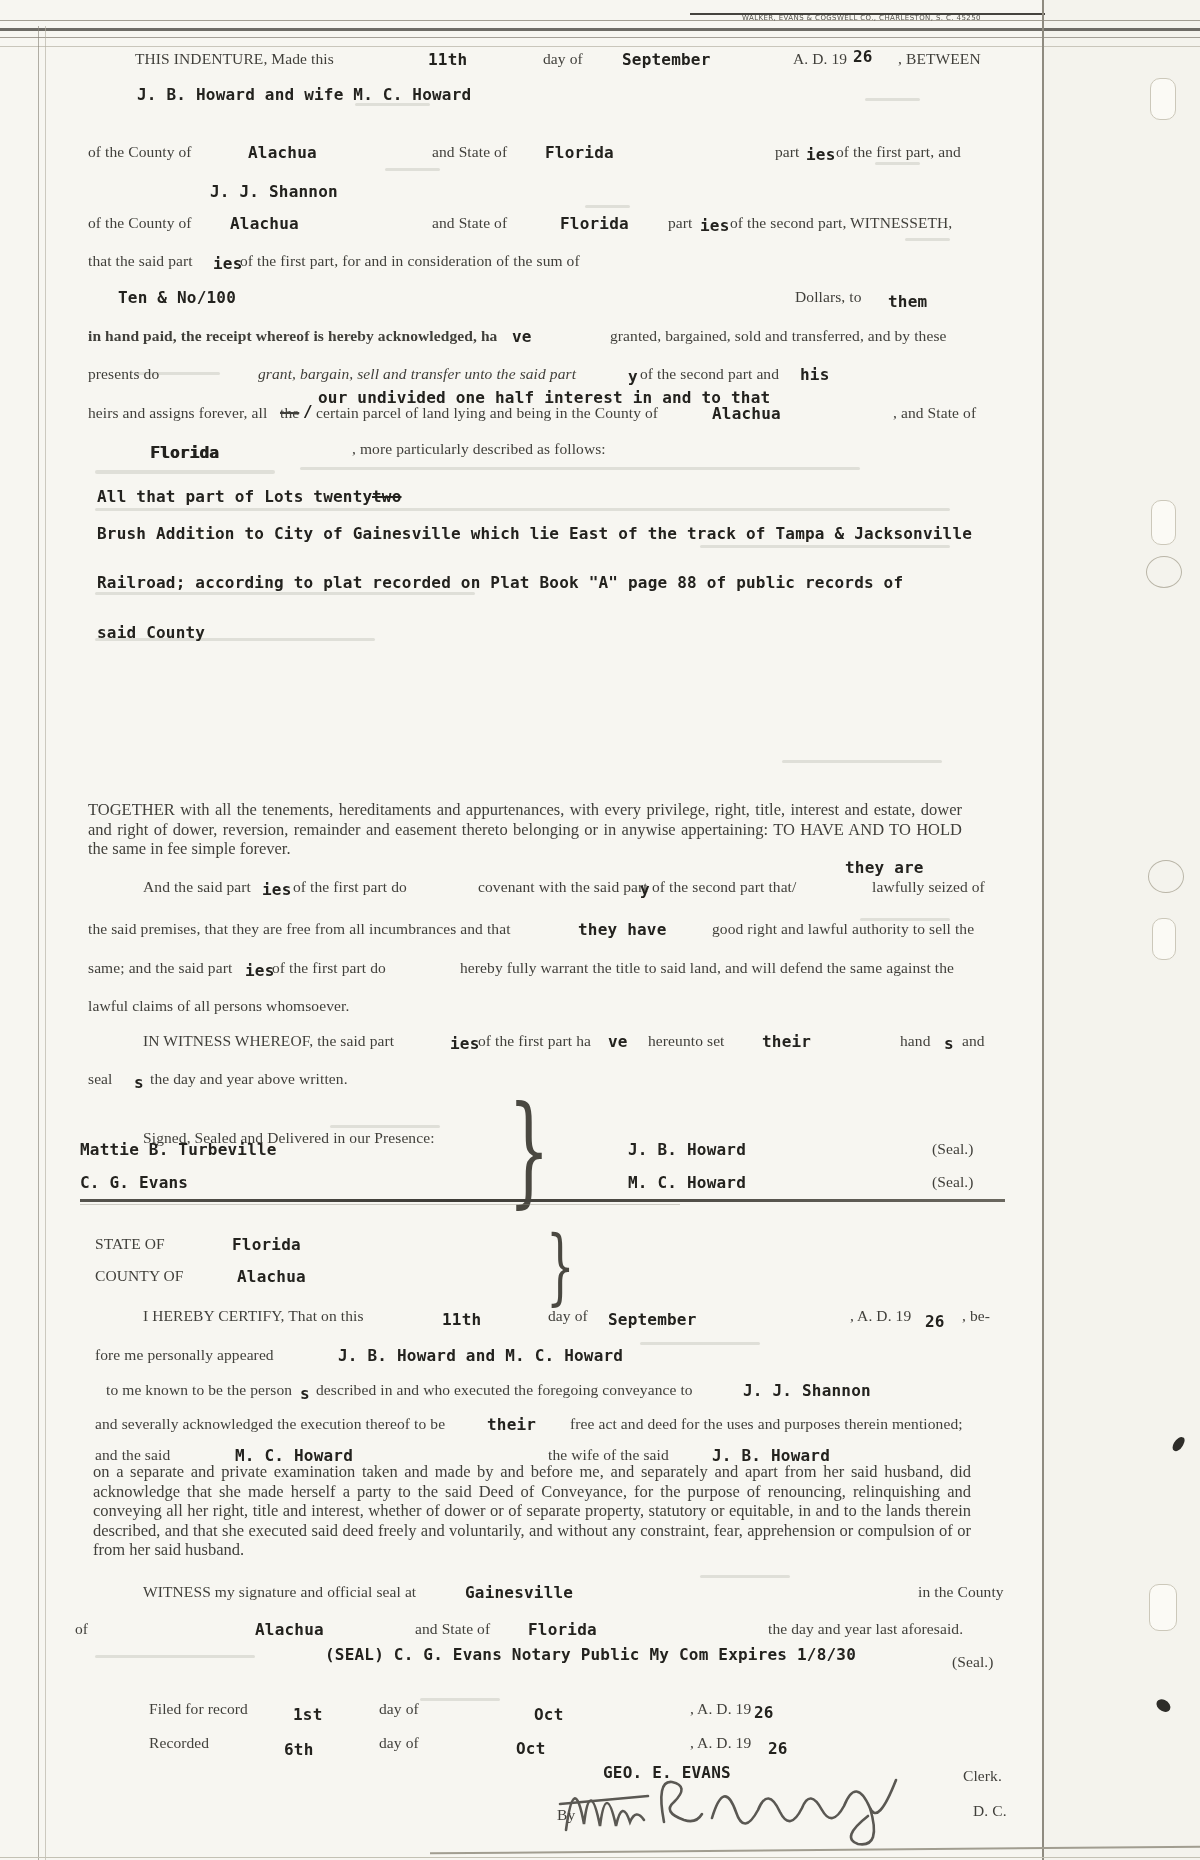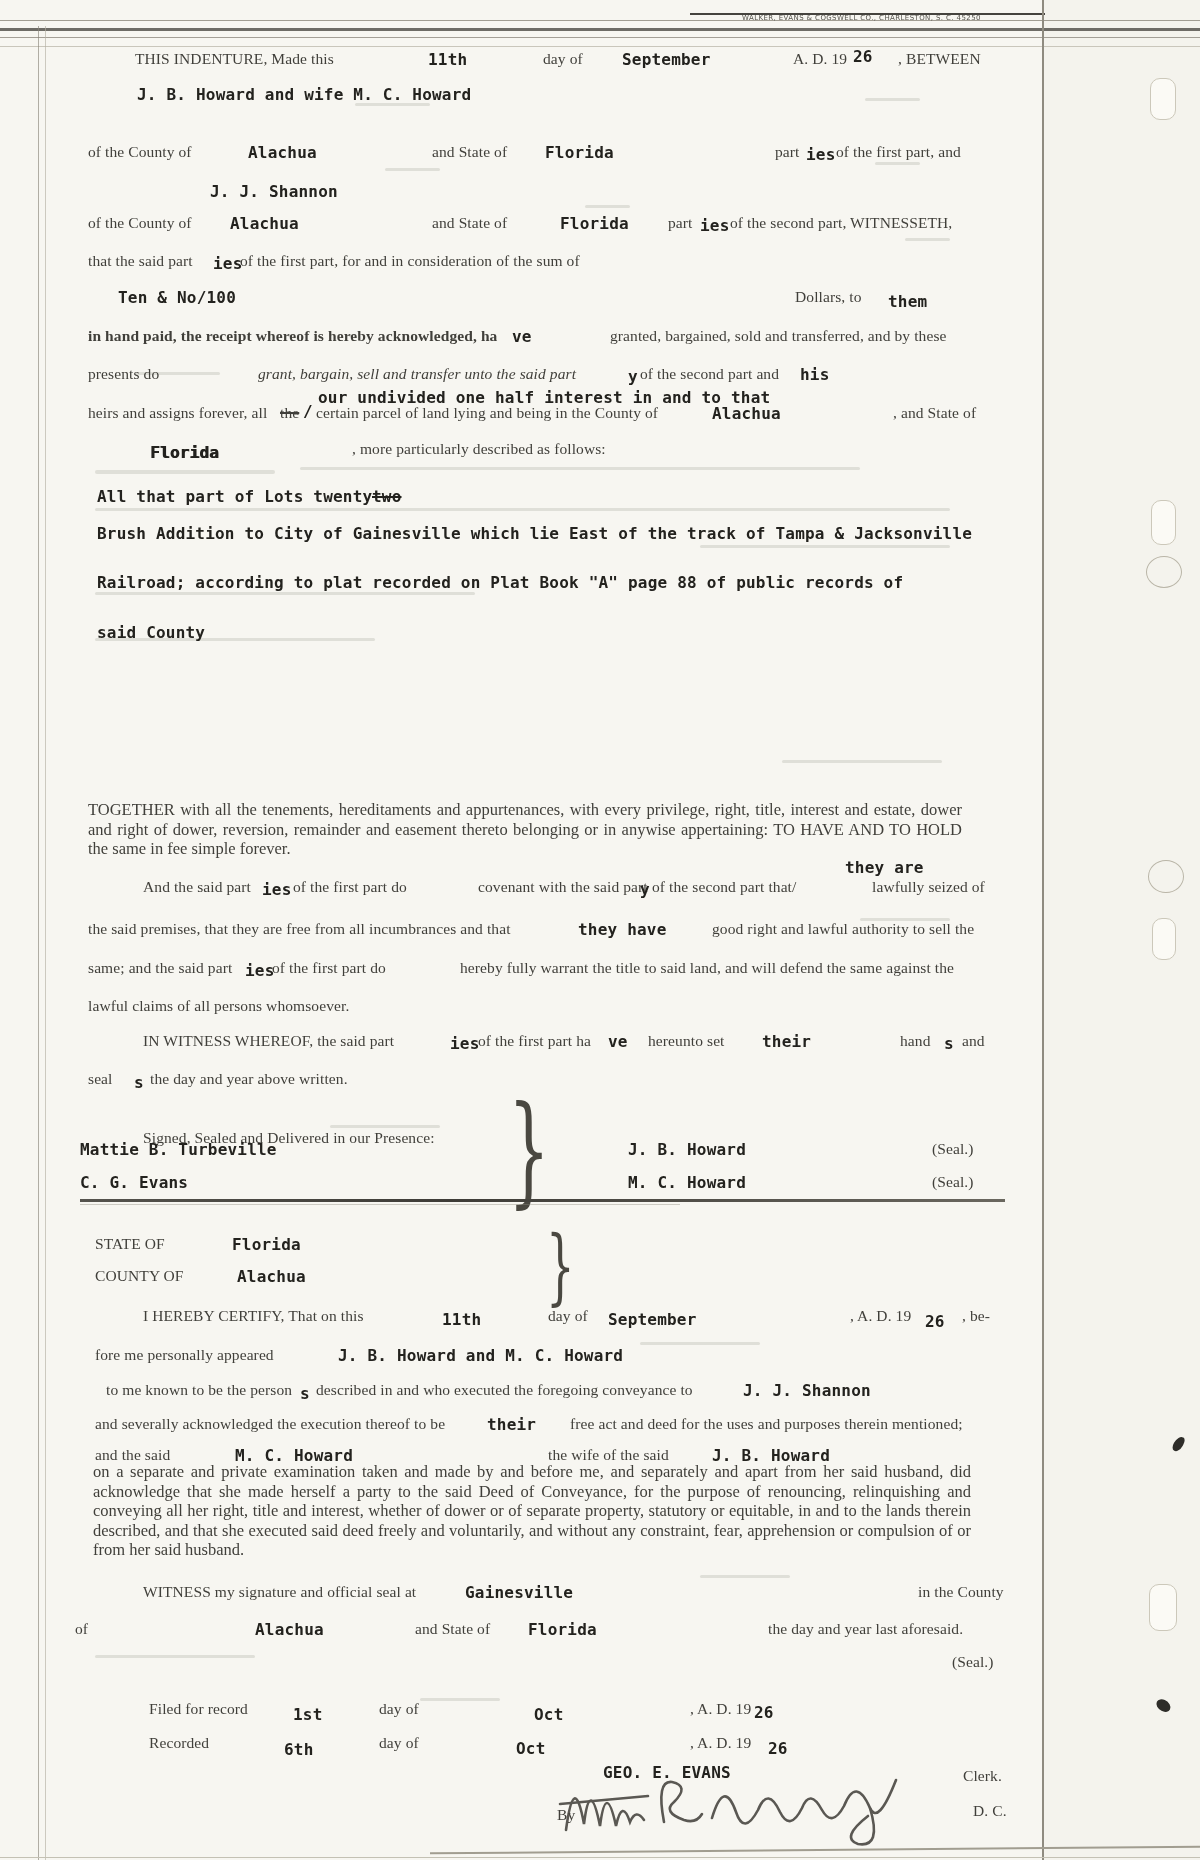--- a/index.html
+++ b/index.html
@@ -269,20 +269,21 @@
         <span class="seg printed" style="left: 918px;">in the County</span>
       </div>
       <div class="line" style="top: 1620px;">
         <span class="seg printed" style="left: 75px;">of</span>
         <span class="seg typed" style="left: 255px;">Alachua</span>
         <span class="seg printed" style="left: 415px;">and State of</span>
         <span class="seg typed" style="left: 528px;">Florida</span>
         <span class="seg printed" style="left: 768px;">the day and year last aforesaid.</span>
       </div>
       <div class="line" style="top: 1645px;">
+        <span class="seg typed" style="left: 325px;">(SEAL) C. G. Evans Notary Public My Com Expires 1/8/30</span>
         <span class="seg printed" style="left: 952px; top: 8px;">(Seal.)</span>
       </div>
       <div class="line" style="top: 1700px;">
         <span class="seg printed" style="left: 149px;">Filed for record</span>
         <span class="seg typed" style="left: 293px; top: 5px;">1st</span>
         <span class="seg printed" style="left: 379px;">day of</span>
         <span class="seg typed" style="left: 534px; top: 5px;">Oct</span>
         <span class="seg printed" style="left: 690px;">, A. D. 19</span>
         <span class="seg typed" style="left: 754px; top: 3px;">26</span>
       </div>

